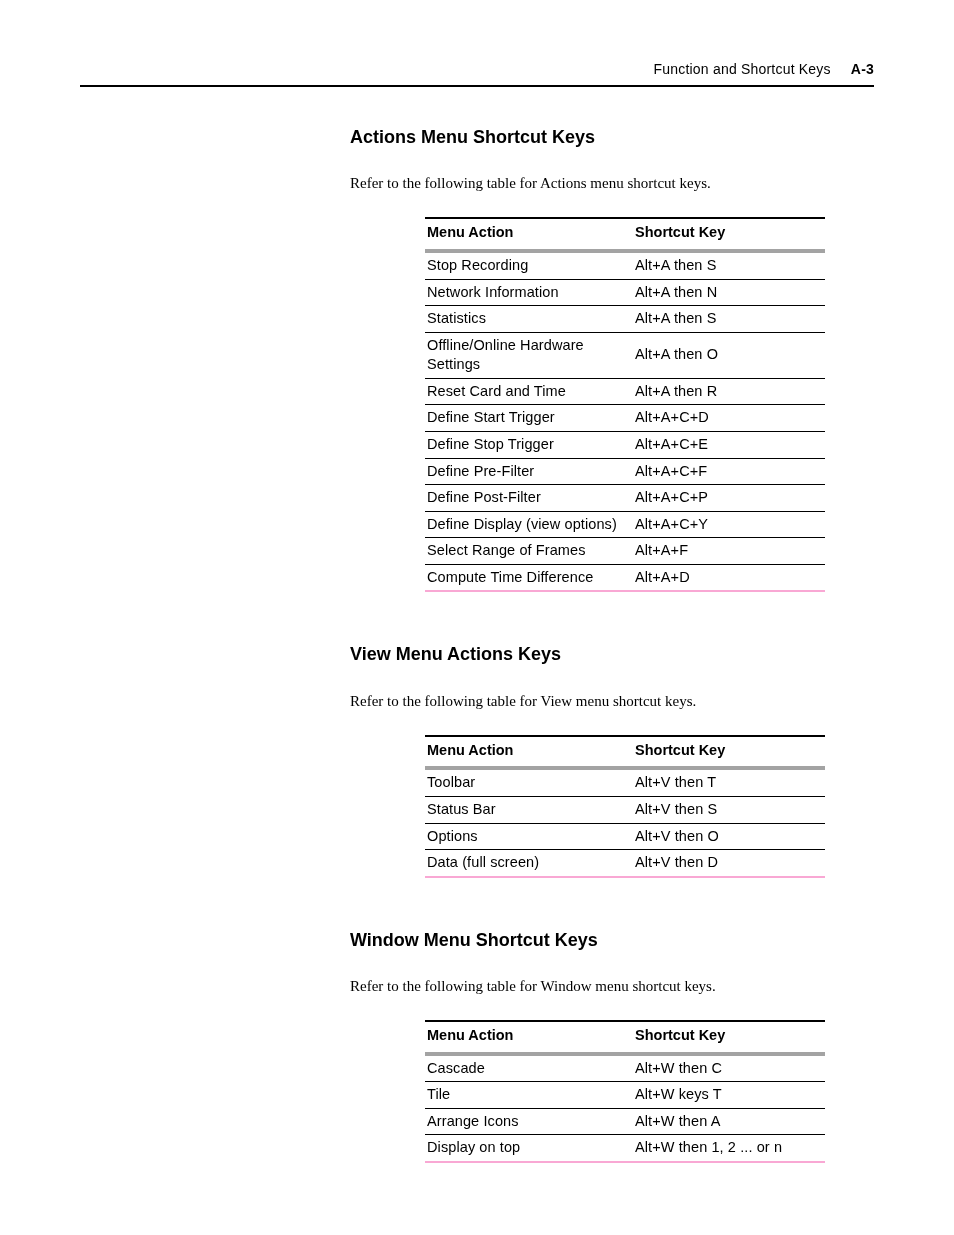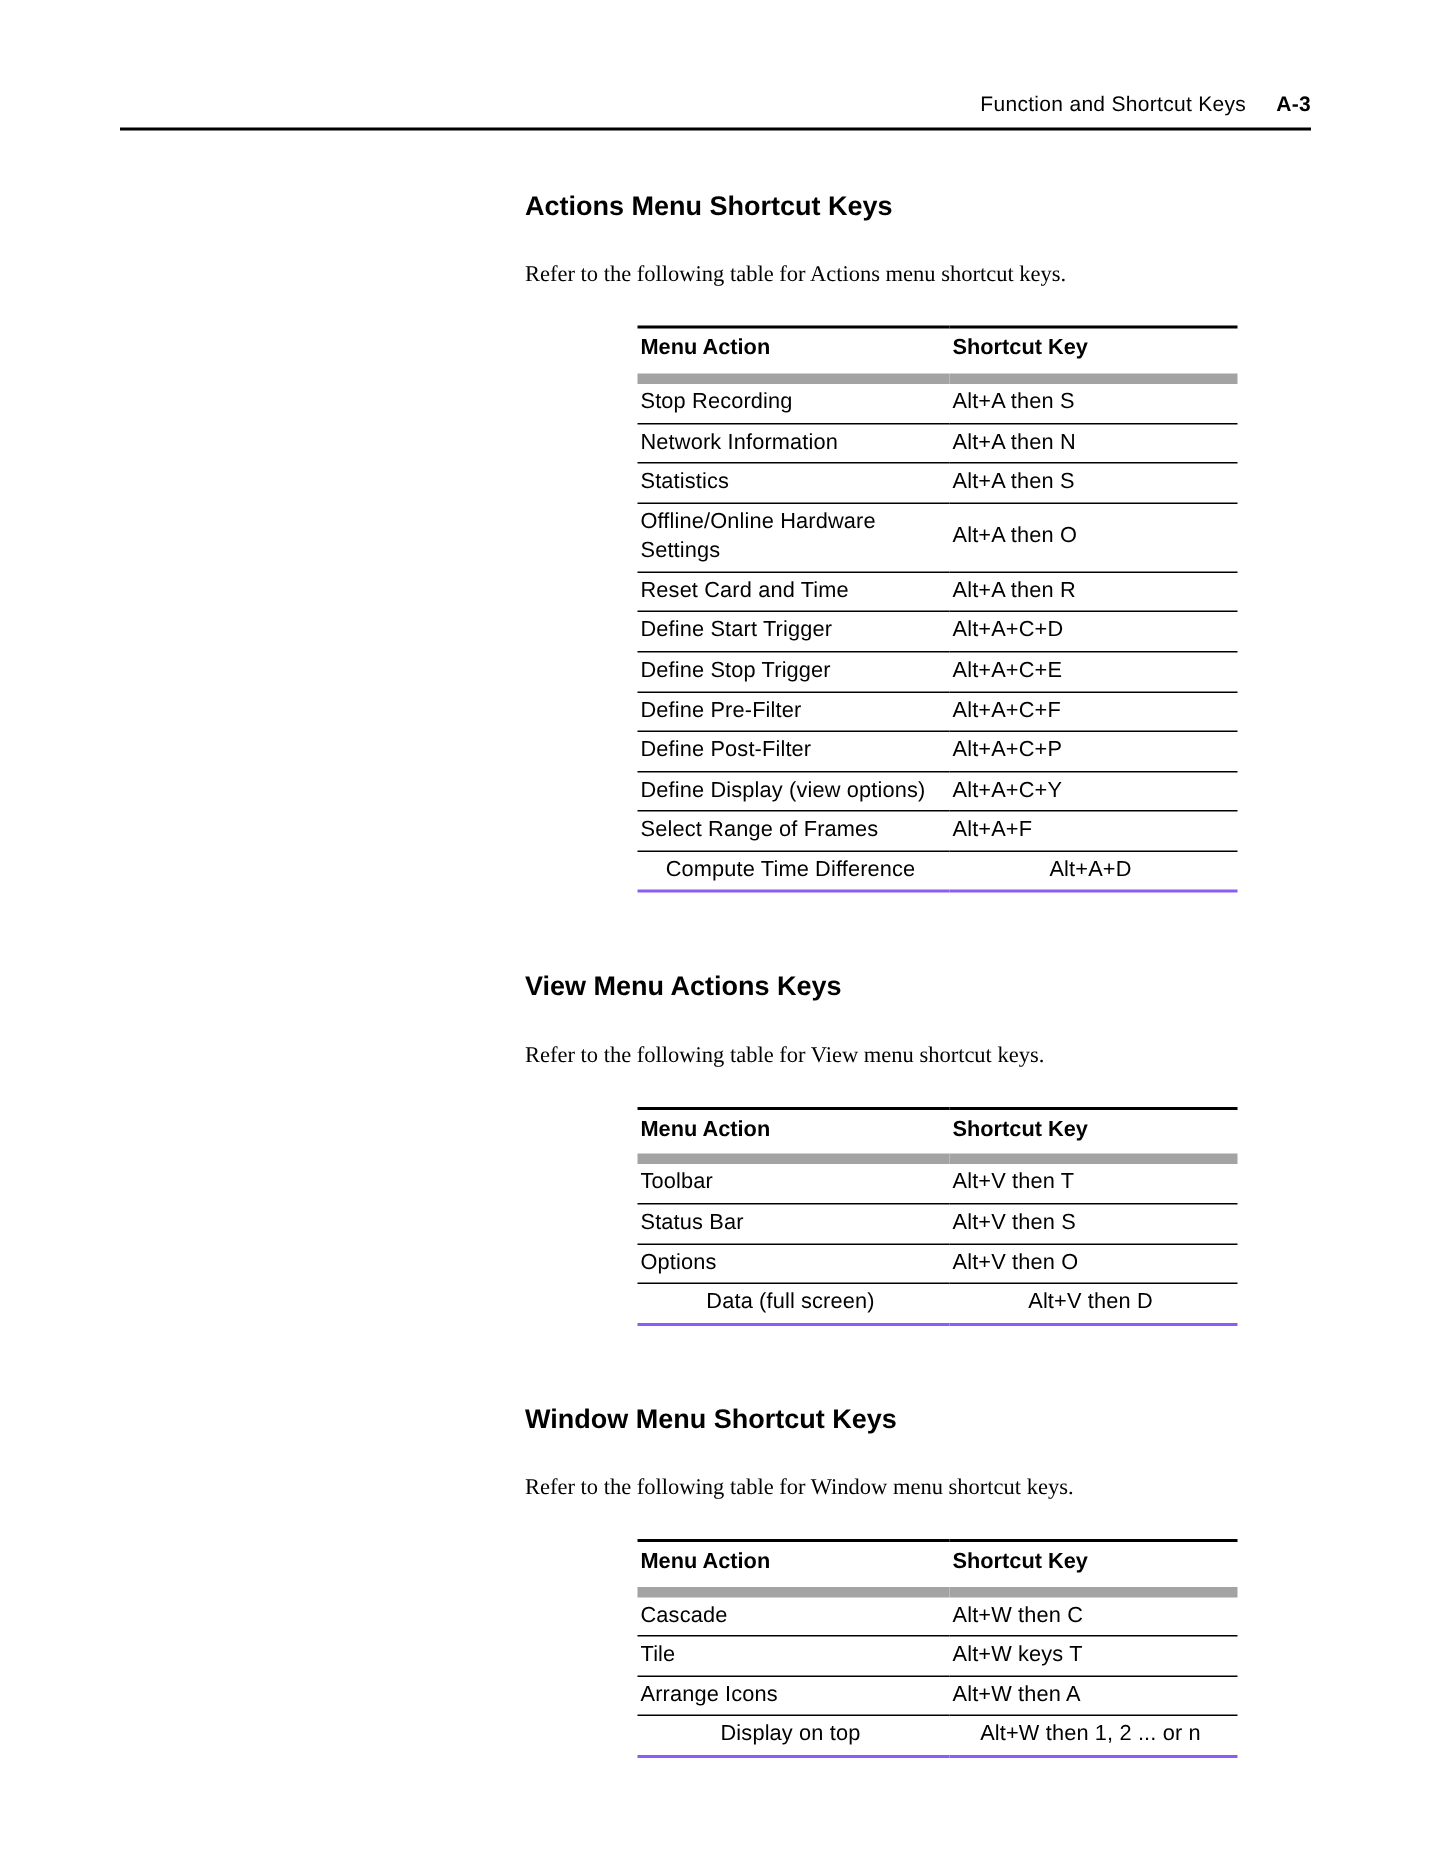--- a/index.html
+++ b/index.html
@@ -53,32 +53,31 @@
     border-collapse: collapse;
     font-family: "Helvetica Neue", Helvetica, Arial, sans-serif;
     font-size: 14.5px;
     margin-bottom: 50px;
   }
   .tbl th {
     text-align: left;
     font-weight: 700;
     padding: 4px 6px 6px 2px;
     border-top: 2px solid #000;
-    border-bottom: 7px solid #a3a3a3;
+    border-bottom: 4px solid #a3a3a3;
   }
   .tbl td {
     padding: 3px 6px 3px 2px;
     border-bottom: 1px solid #000;
     font-weight: 400;
     font-stretch: condensed;
     letter-spacing: 0.1px;
   }
   .tbl tbody tr:last-child td {
-    border-bottom: 2px solid #8b5cf6;
-    text-align: center;
+    border-bottom: 2px solid #f9a8d4;
   }
   .tbl col.c1 { width: 52%; }
   .tbl col.c2 { width: 48%; }
 </style>
 </head>
 <body>
 
 <div class="page">
 
   <div class="running-head">

